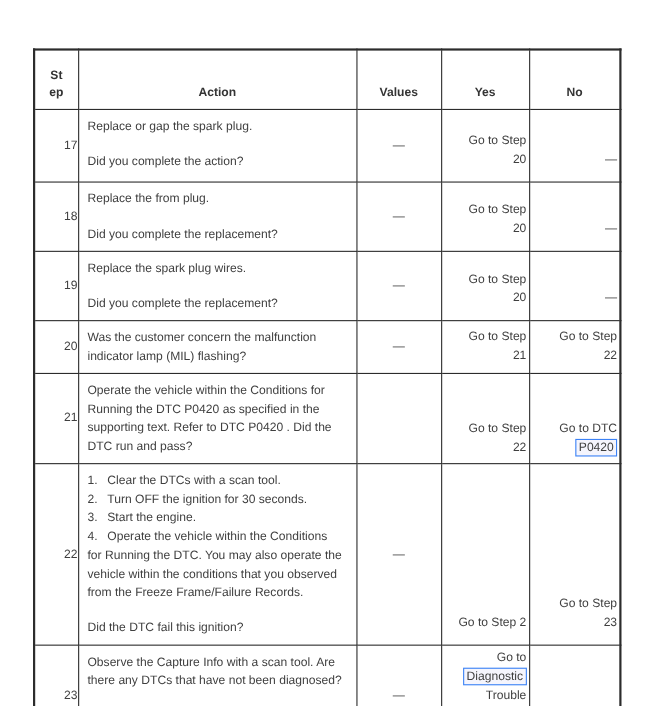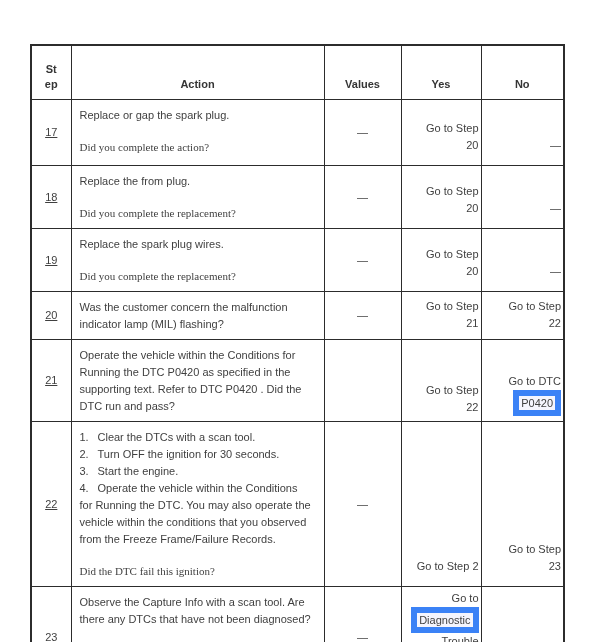--- a/index.html
+++ b/index.html
@@ -48,32 +48,31 @@
   
   tbody tr:nth-child(1) { height: 66px; }
   tbody tr:nth-child(2) { height: 62px; }
   tbody tr:nth-child(3) { height: 57px; }
   tbody tr:nth-child(4) { height: 48px; }
   tbody tr:nth-child(5) { height: 71px; }
   tbody tr:nth-child(6) { height: 161px; }
   tbody tr:nth-child(7) { height: 90px; }
 
   td.step {
-    text-align: center;
+    text-align: right;
     vertical-align: middle;
     padding: 0;
-    text-decoration: underline;
   }
   td.action {
     vertical-align: top;
     padding: 7px 4px 6px 8px;
     text-align: left;
   }
   .para { line-height: 17px; }
-  .para.gap { margin-top: 15px; font-family: Liberation Serif, serif; }
+  .para.gap { margin-top: 15px; }
   .num {
     display: inline-block;
     width: 18px;
   }
   td.values {
     text-align: center;
     vertical-align: middle;
     padding: 0 2px;
   }
   td.yes, td.no {
@@ -91,21 +90,21 @@
   tbody tr:nth-child(5) td.yes,
   tbody tr:nth-child(5) td.no {
     padding-bottom: 5px;
   }
   tbody tr:nth-child(7) td.yes {
     vertical-align: middle;
     padding-bottom: 3px;
   }
   .boxed {
     display: inline-block;
-    border: 6px solid #3b82f6;
+    border: 1px solid #3b82f6;
     background: rgba(90, 90, 215, 0.06);
     padding: 0 2px;
     line-height: 14px;
   }
 </style>
 </head>
 <body>
 
 <div class="page">
   <div class="table-wrap">

